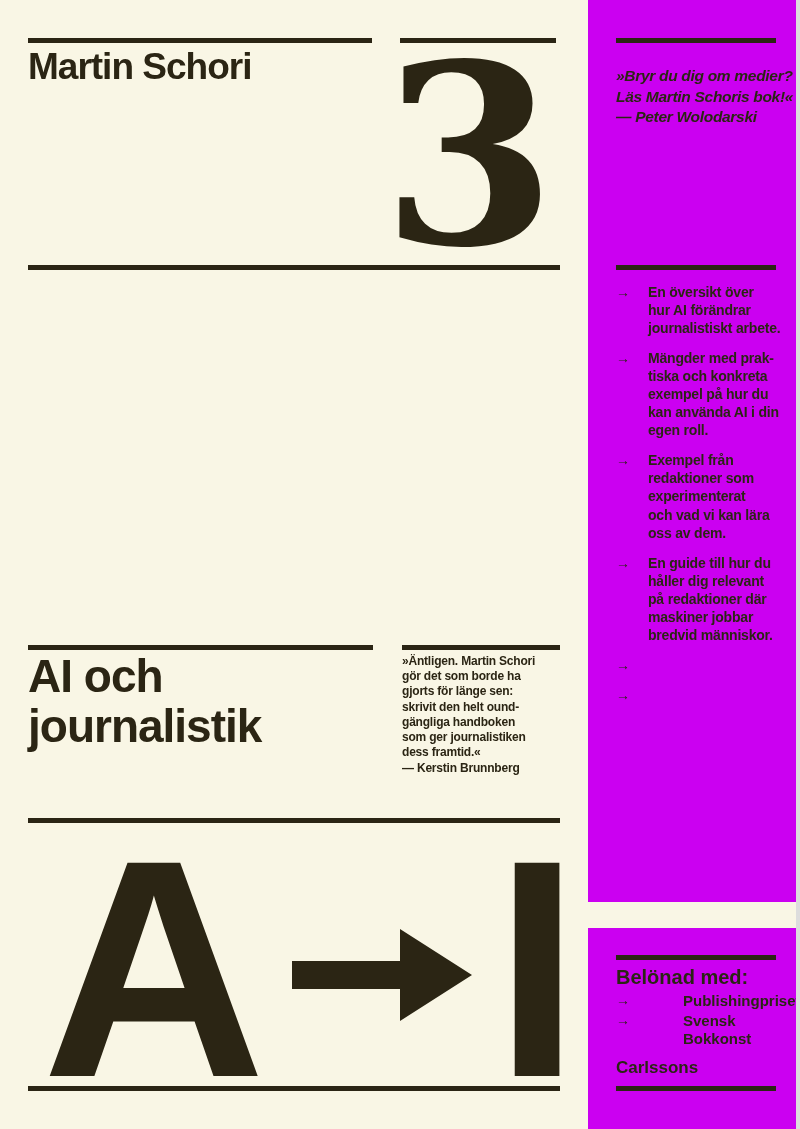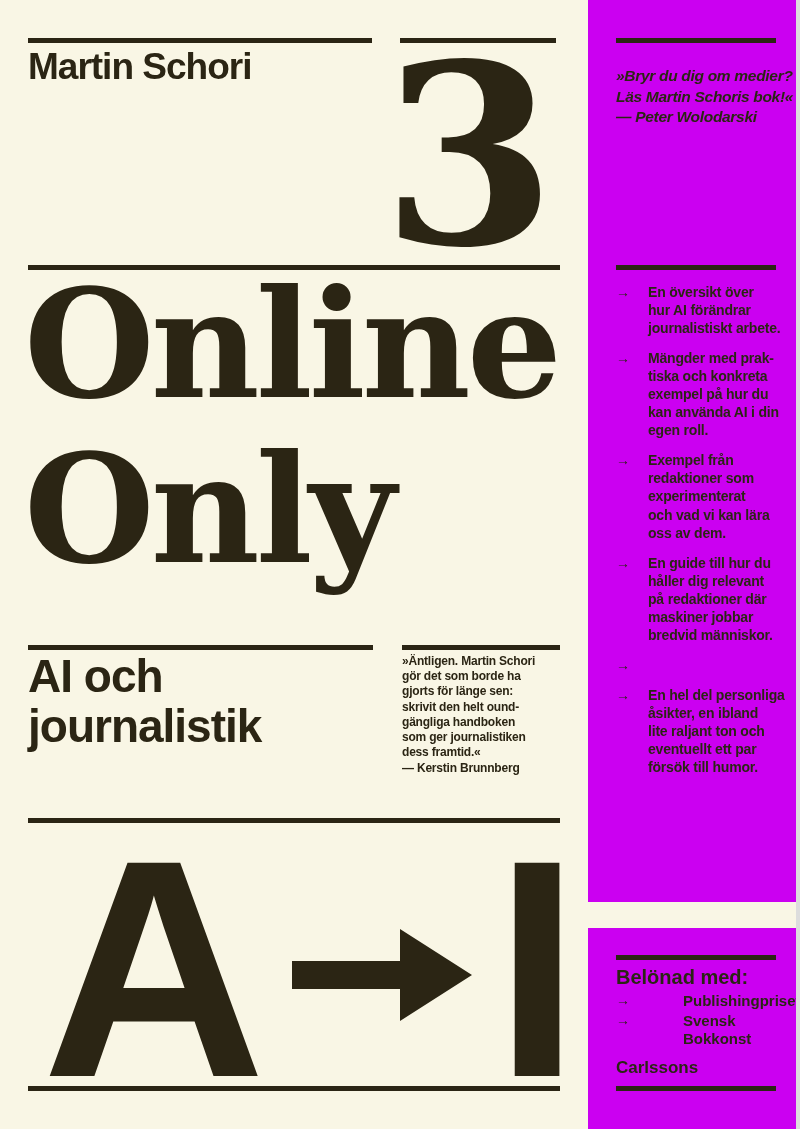--- a/index.html
+++ b/index.html
@@ -94,22 +94,20 @@
   <div class="rule" style="left:28px; top:38px; width:344px;"></div>
   <div class="rule" style="left:400px; top:38px; width:156px;"></div>
   <div class="rule" style="left:28px; top:265px; width:532px;"></div>
   <div class="rule" style="left:28px; top:645px; width:345px;"></div>
   <div class="rule" style="left:402px; top:645px; width:158px;"></div>
   <div class="rule" style="left:28px; top:818px; width:532px;"></div>
   <div class="rule" style="left:28px; top:1086px; width:532px;"></div>
 
   <div class="author">Martin Schori</div>
   <div class="numeral">3</div>
-  <h1 class="title pre">Online
-Only</h1>
   <h2 class="subtitle pre">AI och
 journalistik</h2>
   <div class="review pre">»Äntligen. Martin Schori
 gör det som borde ha
 gjorts för länge sen:
 skrivit den helt ound-
 gängliga handboken
 som ger journalistiken
 dess framtid.«
 — Kerstin Brunnberg</div>
@@ -158,25 +156,20 @@
 håller dig relevant
 på redaktioner där
 maskiner jobbar
 bredvid människor.</span>
     </div>
     <div class="b-item">
       <span class="b-arrow">→</span>
     </div>
     <div class="b-item">
       <span class="b-arrow">→</span>
-      <span class="b-text pre">En hel del personliga
-åsikter, en ibland
-lite raljant ton och
-eventuellt ett par
-försök till humor.</span>
     </div>
   </div>
 
   <div class="awards-heading">Belönad med:</div>
   <div class="awards">
     <div class="a-item">
       <span class="a-arrow">→</span>
       <span class="a-text">Publishingpriset</span>
     </div>
     <div class="a-item">

